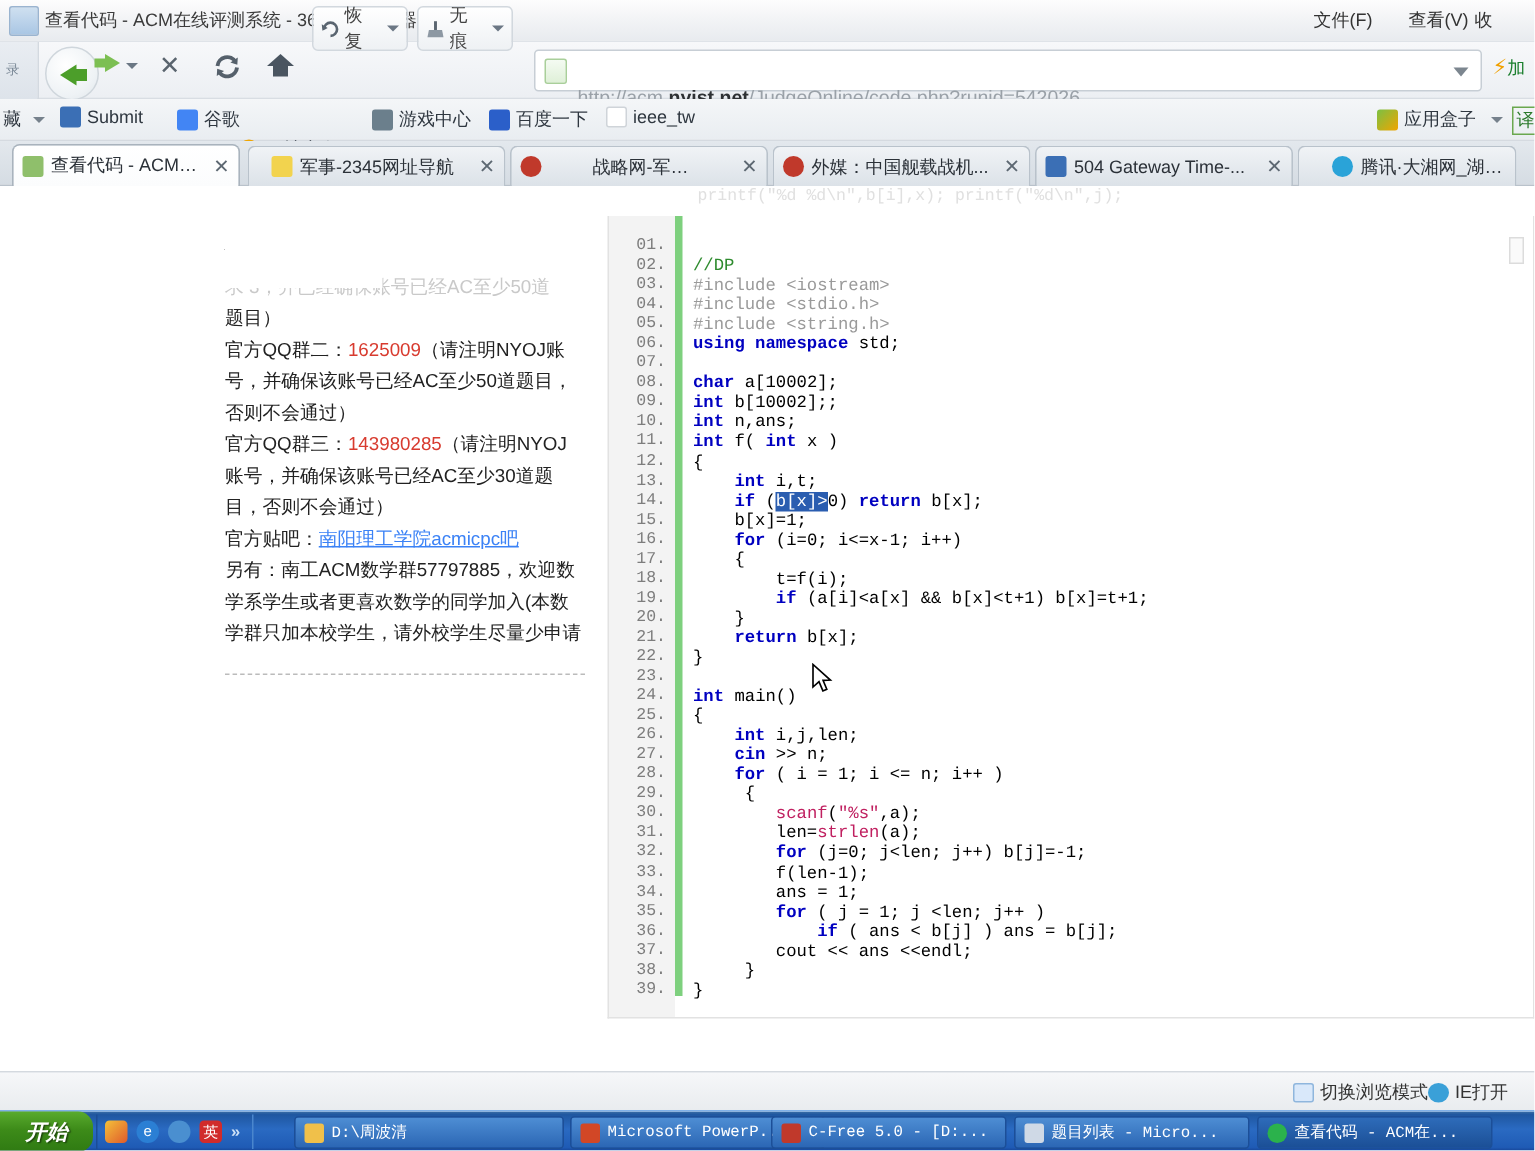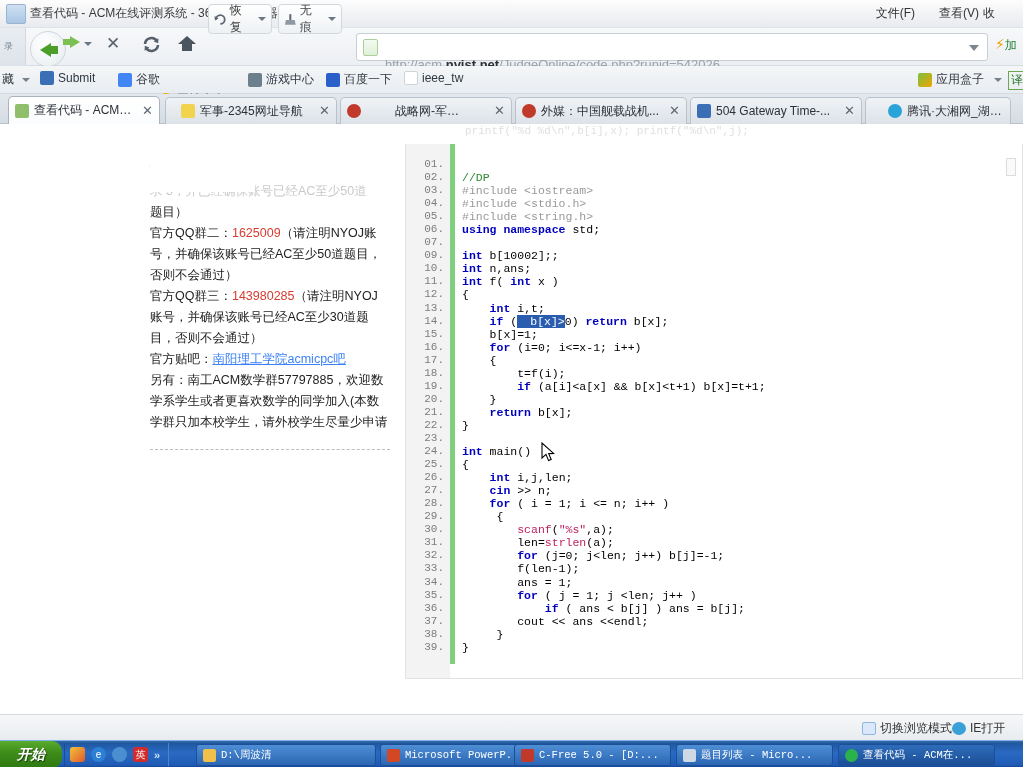--- a/index.html
+++ b/index.html
@@ -183,21 +183,21 @@
   .ln{
     position:absolute; left:0; top:0; width:38px; text-align:right;
     color:#7d7d7d; font-size:11px;
   }
   .ct{ position:absolute; left:56px; top:0; color:#000; }
   .kw{ color:#0000c0; font-weight:bold; }
   .pp{ color:#9a9a9a; }
   .cm{ color:#2e8b2e; }
   .st{ color:#c02060; }
   .fn{ color:#c02060; }
-  .sel{ background:#2a5db0; color:#ffffff;padding-left:13px; }
+  .sel{ background:#2a5db0; color:#ffffff; }
 
   .cursor{
     position:absolute; left:541px; top:318px; width:16px; height:22px;
     pointer-events:none;
   }
   .cursor svg{ display:block; }
 
   .scroll-right{
     position:absolute; right:0; top:0; width:17px; height:535px; background:#ffffff;
   }
@@ -423,20 +423,21 @@
       <div class="gutter"></div>
       <div class="gbar"></div>
       <div class="code" id="code-lines">
           <div class="cl"><span class="ln">01.</span><span class="ct"></span></div>
           <div class="cl"><span class="ln">02.</span><span class="ct"><span class="cm">//DP</span></span></div>
           <div class="cl"><span class="ln">03.</span><span class="ct"><span class="pp">#include &lt;iostream&gt;</span></span></div>
           <div class="cl"><span class="ln">04.</span><span class="ct"><span class="pp">#include &lt;stdio.h&gt;</span></span></div>
           <div class="cl"><span class="ln">05.</span><span class="ct"><span class="pp">#include &lt;string.h&gt;</span></span></div>
           <div class="cl"><span class="ln">06.</span><span class="ct"><span class="kw">using namespace</span><span> std;</span></span></div>
           <div class="cl"><span class="ln">07.</span><span class="ct"></span></div>
+          <div class="cl"><span class="ln">08.</span><span class="ct"><span class="kw">char</span><span> a[10002];</span></span></div>
           <div class="cl"><span class="ln">09.</span><span class="ct"><span class="kw">int</span><span> b[10002];;</span></span></div>
           <div class="cl"><span class="ln">10.</span><span class="ct"><span class="kw">int</span><span> n,ans;</span></span></div>
           <div class="cl"><span class="ln">11.</span><span class="ct"><span class="kw">int</span><span> f( </span><span class="kw">int</span><span> x )</span></span></div>
           <div class="cl"><span class="ln">12.</span><span class="ct"><span>{</span></span></div>
           <div class="cl"><span class="ln">13.</span><span class="ct"><span>    </span><span class="kw">int</span><span> i,t;</span></span></div>
           <div class="cl"><span class="ln">14.</span><span class="ct"><span>    </span><span class="kw">if</span><span> (</span><span class="sel">b[x]&gt;</span><span>0) </span><span class="kw">return</span><span> b[x];</span></span></div>
           <div class="cl"><span class="ln">15.</span><span class="ct"><span>    b[x]=1;</span></span></div>
           <div class="cl"><span class="ln">16.</span><span class="ct"><span>    </span><span class="kw">for</span><span> (i=0; i&lt;=x-1; i++)</span></span></div>
           <div class="cl"><span class="ln">17.</span><span class="ct"><span>    {</span></span></div>
           <div class="cl"><span class="ln">18.</span><span class="ct"><span>        t=f(i);</span></span></div>

